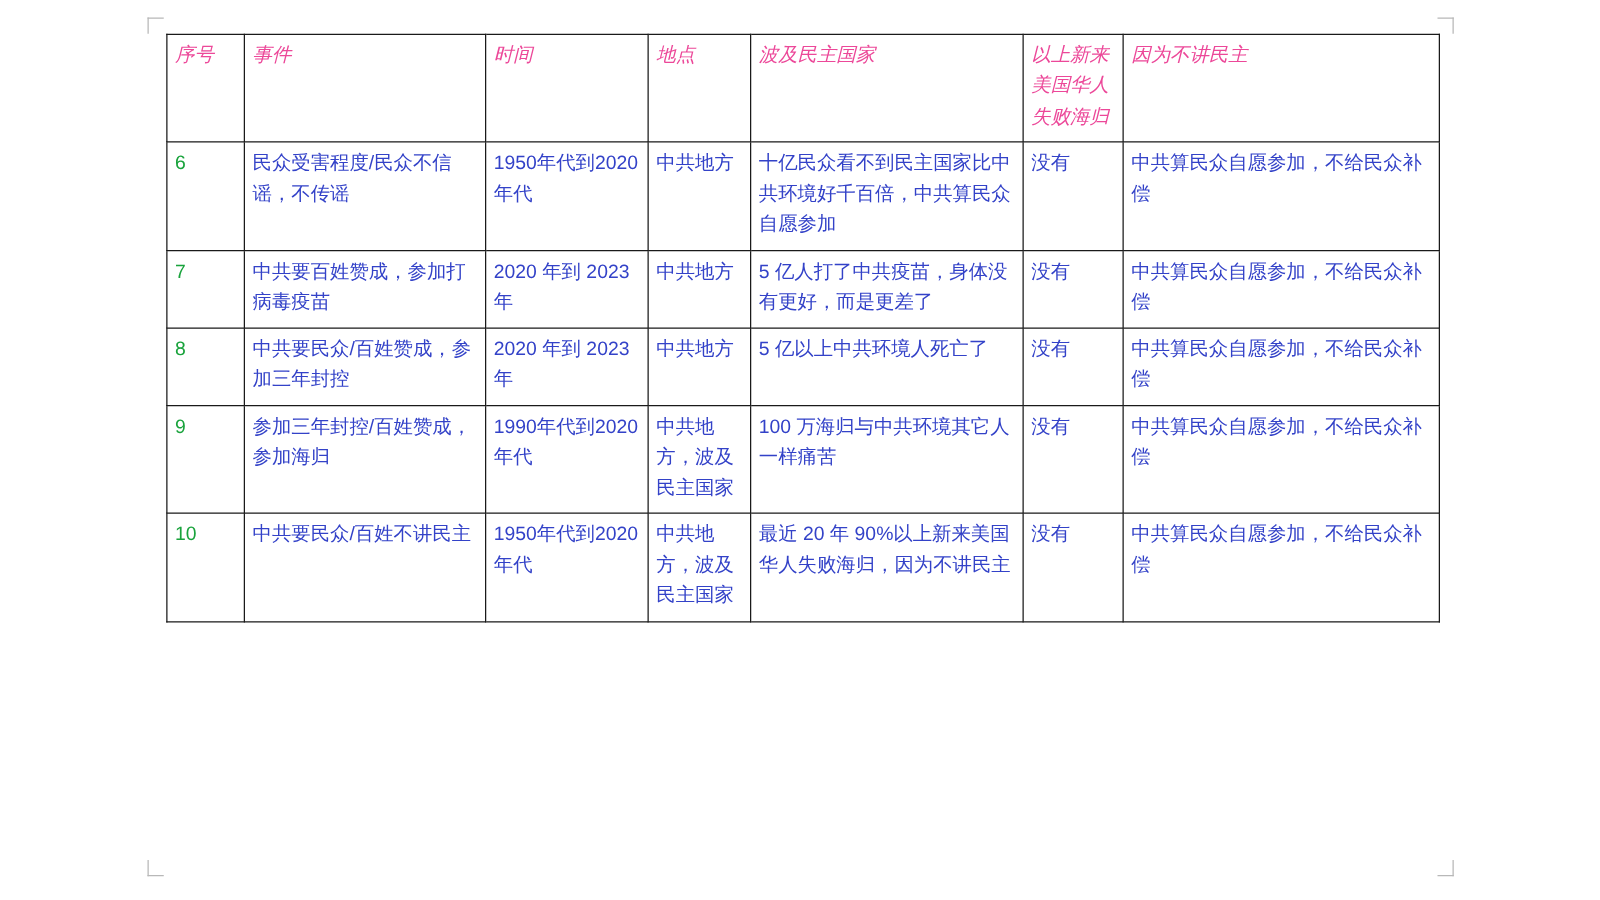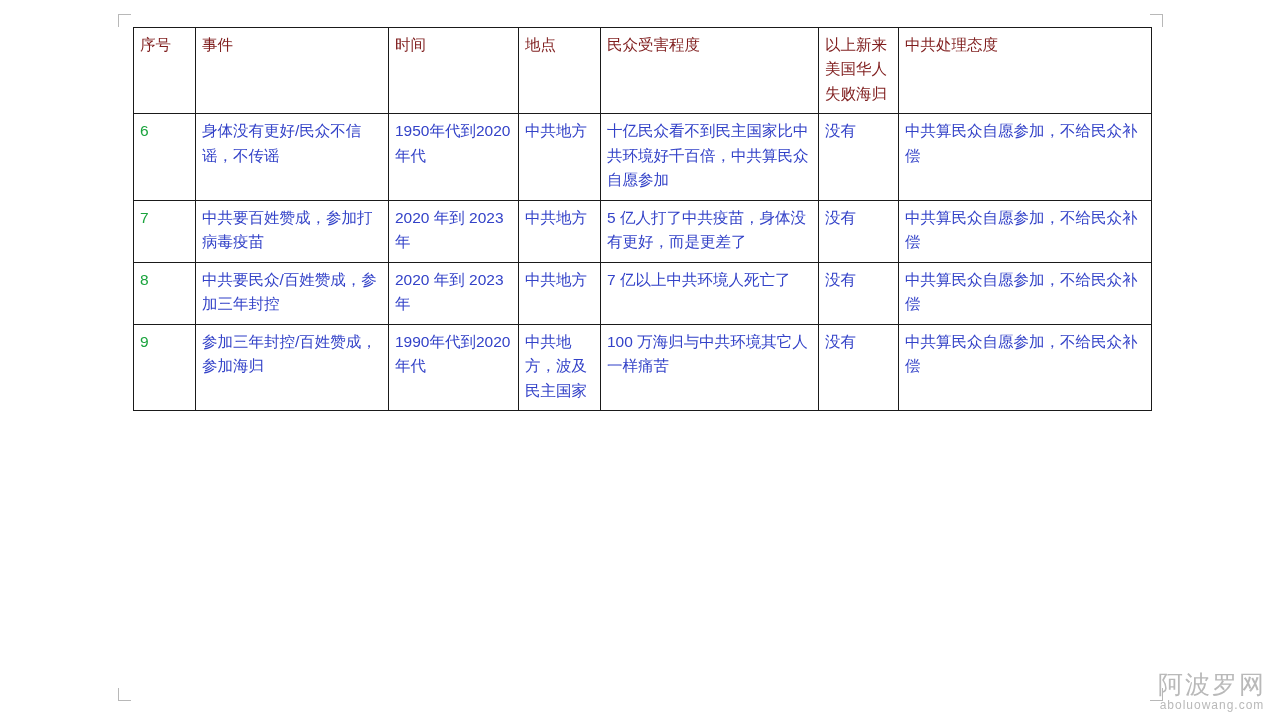--- a/index.html
+++ b/index.html
@@ -56,21 +56,21 @@
 
   .col-seq    { width: 62px; }
   .col-event  { width: 193px; }
   .col-time   { width: 130px; }
   .col-place  { width: 82px; }
   .col-harm   { width: 218px; }
   .col-paper  { width: 80px; }
   .col-att    { width: 253px; }
 
   .seq-cell   { color: #19a33c; }
-  .hdr-cell   { color: #7f1d1d; }
+  .hdr-cell   { color: #ec4899; font-style: italic; }
   .blue-cell  { color: #3342c8; }
 
   .justify { text-align: justify; text-align-last: left; }
 
   .watermark {
     position: absolute;
     right: 14px;
     bottom: 8px;
     text-align: center;
     color: #b9b9b9;
@@ -107,63 +107,68 @@
       <col class="col-harm">
         <col class="col-paper">
         <col class="col-att">
     </colgroup>
     <thead>
       <tr>
         <th class="hdr-cell">序号</th>
         <th class="hdr-cell">事件</th>
         <th class="hdr-cell">时间</th>
         <th class="hdr-cell">地点</th>
-        <th class="hdr-cell">民众受害程度</th>
+        <th class="hdr-cell">波及民主国家</th>
         <th class="hdr-cell">以上新来美国华人失败海归</th>
-        <th class="hdr-cell">中共处理态度</th>
+        <th class="hdr-cell">因为不讲民主</th>
       </tr>
     </thead>
     <tbody>
       <tr>
         <td class="seq-cell">6</td>
-        <td class="blue-cell justify">身体没有更好/民众不信谣，不传谣</td>
+        <td class="blue-cell justify">民众受害程度/民众不信谣，不传谣</td>
         <td class="blue-cell">1950年代到2020 年代</td>
         <td class="blue-cell">中共地方</td>
         <td class="blue-cell">十亿民众看不到民主国家比中共环境好千百倍，中共算民众自愿参加</td>
         <td class="blue-cell">没有</td>
         <td class="blue-cell">中共算民众自愿参加，不给民众补偿</td>
       </tr>
       <tr>
         <td class="seq-cell">7</td>
         <td class="blue-cell">中共要百姓赞成，参加打病毒疫苗</td>
         <td class="blue-cell justify">2020 年到 2023 年</td>
         <td class="blue-cell">中共地方</td>
         <td class="blue-cell">5 亿人打了中共疫苗，身体没有更好，而是更差了</td>
         <td class="blue-cell">没有</td>
         <td class="blue-cell">中共算民众自愿参加，不给民众补偿</td>
       </tr>
       <tr>
         <td class="seq-cell">8</td>
         <td class="blue-cell justify">中共要民众/百姓赞成，参加三年封控</td>
         <td class="blue-cell justify">2020 年到 2023 年</td>
         <td class="blue-cell">中共地方</td>
-        <td class="blue-cell">7 亿以上中共环境人死亡了</td>
+        <td class="blue-cell">5 亿以上中共环境人死亡了</td>
         <td class="blue-cell">没有</td>
         <td class="blue-cell">中共算民众自愿参加，不给民众补偿</td>
       </tr>
       <tr>
         <td class="seq-cell">9</td>
         <td class="blue-cell justify">参加三年封控/百姓赞成，参加海归</td>
         <td class="blue-cell">1990年代到2020 年代</td>
         <td class="blue-cell">中共地方，波及民主国家</td>
         <td class="blue-cell">100 万海归与中共环境其它人一样痛苦</td>
         <td class="blue-cell">没有</td>
         <td class="blue-cell">中共算民众自愿参加，不给民众补偿</td>
       </tr>
+      <tr>
+        <td class="seq-cell">10</td>
+        <td class="blue-cell justify">中共要民众/百姓不讲民主</td>
+        <td class="blue-cell">1950年代到2020 年代</td>
+        <td class="blue-cell">中共地方，波及民主国家</td>
+        <td class="blue-cell justify">最近 20 年 90%以上新来美国华人失败海归，因为不讲民主</td>
+        <td class="blue-cell">没有</td>
+        <td class="blue-cell">中共算民众自愿参加，不给民众补偿</td>
+      </tr>
     </tbody>
   </table>
 
-  <div class="watermark">
-    <div class="wm-main">阿波罗网</div>
-    <div class="wm-sub">aboluowang.com</div>
-  </div>
 
 </div>
 
 </body></html>

